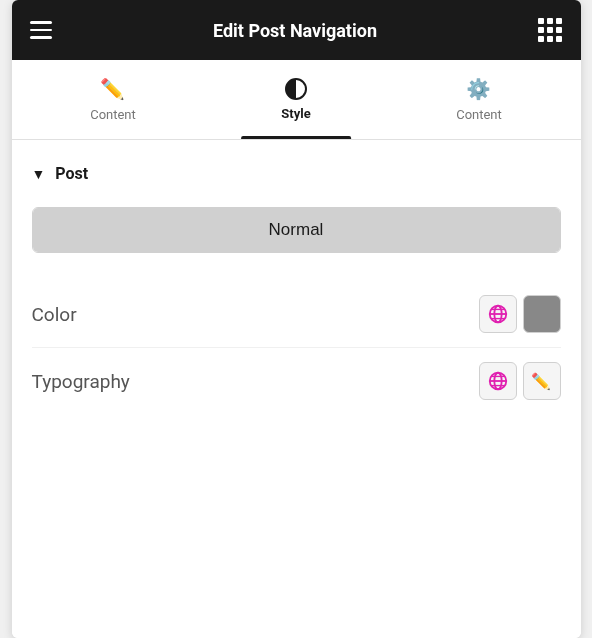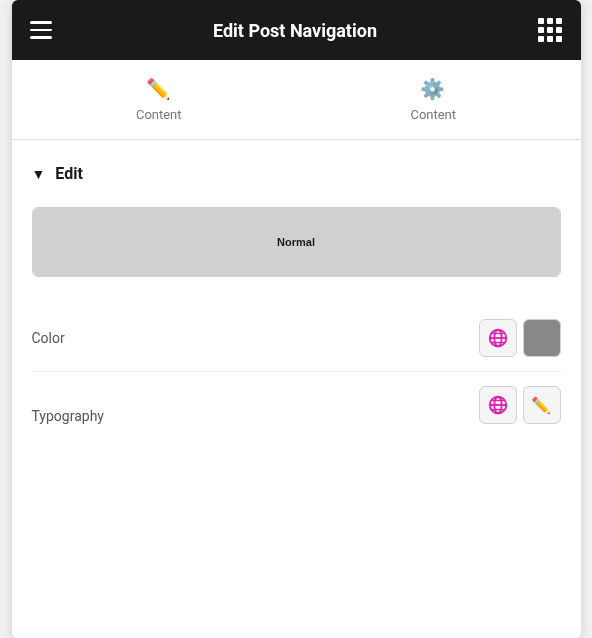--- a/index.html
+++ b/index.html
@@ -151,24 +151,24 @@
       display: flex;
       border: 1px solid #d0d0d0;
       border-radius: 6px;
       overflow: hidden;
       margin-bottom: 28px;
       background: #e8e8e8;
     }
 
     .toggle-btn {
       flex: 1;
-      padding: 28px 0;
+      padding: 12px 0;
       text-align: center;
-      font-size: 11px;
-      font-weight: 700;
+      font-size: 17px;
+      font-weight: 400;
       cursor: pointer;
       color: #333;
       background: transparent;
       border: none;
       outline: none;
     }
 
     .toggle-btn.active {
       background: #d0d0d0;
       color: #1a1a1a;
@@ -178,25 +178,24 @@
     .setting-row {
       display: flex;
       align-items: center;
       justify-content: space-between;
       padding: 14px 0;
       border-bottom: 1px solid #f0f0f0;
     }
 
     .setting-row:last-child {
       border-bottom: none;
-      align-items: flex-end;
     }
 
     .setting-label {
-      font-size: 14px;
+      font-size: 19px;
       color: #555;
     }
 
     .setting-controls {
       display: flex;
       align-items: center;
       gap: 6px;
     }
 
     .control-btn {
@@ -289,31 +288,35 @@
         <span></span>
         <span></span>
     </div>
   </div>
 
   <div class="tabs">
     <div class="tab">
       <span class="pencil-tab-icon">✏️</span>
       <span class="tab-label">Content</span>
     </div>
+    <div class="tab active">
+      <div class="half-circle"></div>
+      <span class="tab-label">Style</span>
+    </div>
     <div class="tab">
       <span class="gear-icon">⚙️</span>
       <span class="tab-label">Content</span>
     </div>
   </div>
 
   <div class="content">
 
     <div class="section-header">
       <span class="section-arrow">▼</span>
-      <span class="section-title">Edit</span>
+      <span class="section-title">Post</span>
     </div>
 
     <div class="toggle-group">
       <button class="toggle-btn active">Normal</button>
     </div>
 
     <div class="setting-row">
       <span class="setting-label">Color</span>
       <div class="setting-controls">
         <div class="globe-icon">

